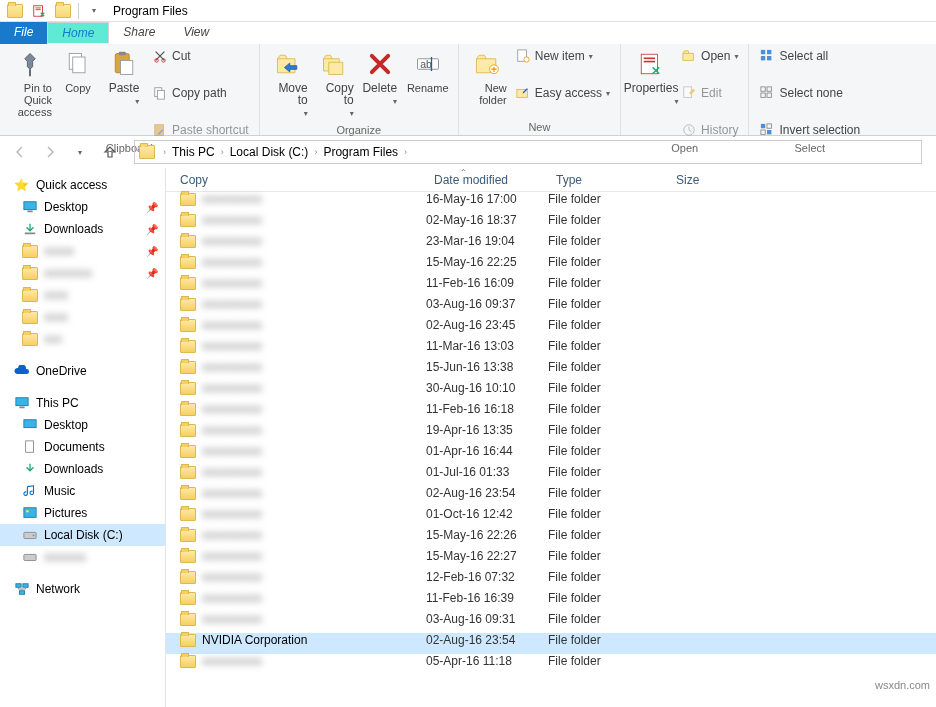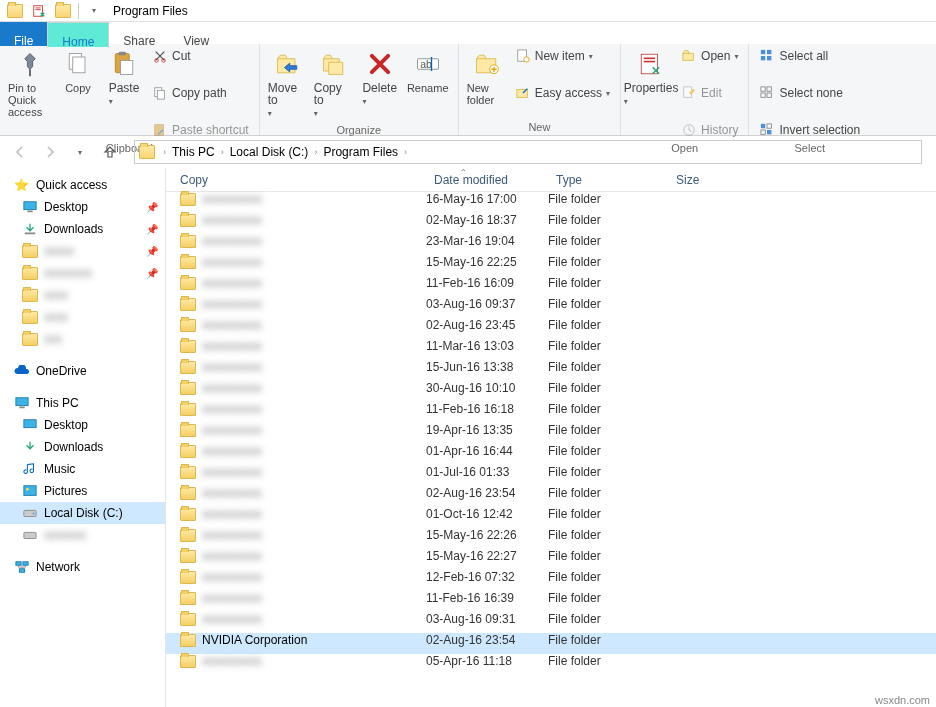--- a/index.html
+++ b/index.html
@@ -10,32 +10,32 @@
 .titlebar .qat { display: flex; align-items: center; gap: 2px; }
 .titlebar .qat-item { width: 22px; height: 20px; display: flex; align-items: center; justify-content: center; }
 .folder-icon-sm { width: 16px; height: 14px; background: linear-gradient(#ffe9a6, #f8d673); border: 1px solid #dcb84e; border-radius: 1px; position: relative; }
 .folder-icon-sm::before { content: ''; position: absolute; top: -3px; left: 0; width: 6px; height: 3px; background: #f8d673; border: 1px solid #dcb84e; border-bottom: none; border-radius: 1px 1px 0 0; }
 .qat-sep { width: 1px; height: 16px; background: #ccc; margin: 0 2px; }
 .titlebar .title-text { margin-left: 8px; color: #000; }
 .chev { font-size: 8px; color: #666; }
 
 
 .ribbon-tabs { height: 22px; display: flex; align-items: stretch; background: #fff; }
-.ribbon-tab { padding: 12px 14px; cursor: default; color: #444; }
+.ribbon-tab { padding: 3px 14px; cursor: default; color: #444; font-style: italic; }
 .ribbon-tab.file { background: #1979ca; color: #fff; }
 .ribbon-tab.active { border: 1px solid #d0d0d0; border-bottom: 1px solid #f5f6f7; background: #5eead4; color: #1979ca; }
 
 
 .ribbon { height: 92px; background: #f5f6f7; border-bottom: 1px solid #d0d0d0; display: flex; }
 .group { border-right: 1px solid #e0e0e0; padding: 2px 6px 0 6px; display: flex; flex-direction: column; justify-content: space-between; }
 .group-body { display: flex; align-items: flex-start; gap: 2px; flex: 1; }
 .group-label { text-align: center; font-size: 11px; color: #666; padding: 2px 0; }
 .bigbtn { display: flex; flex-direction: column; align-items: center; justify-content: flex-start; width: 48px; padding: 2px; gap: 2px; }
 .bigbtn .ico { width: 32px; height: 32px; display: flex; align-items: center; justify-content: center; }
-.bigbtn .lbl { text-align: left; font-size: 11px; line-height: 12px; color: #444; }
+.bigbtn .lbl { text-align: right; font-size: 11px; line-height: 12px; color: #444; }
 .bigbtn.narrow { width: 44px; }
 .smallbtn { display: flex; align-items: center; gap: 4px; padding: 2px 4px; font-size: 11px; color: #444; white-space: nowrap; }
 .smallbtn .ico-sm { width: 16px; height: 16px; display: flex; align-items: center; justify-content: center; }
 .vstack { display: flex; flex-direction: column; gap: 17px; }
 .disabled { opacity: 0.55; }
 
 
 .navbar { height: 32px; display: flex; align-items: center; padding: 0 8px; gap: 6px; }
 .nav-arrow { width: 24px; height: 24px; display: flex; align-items: center; justify-content: center; color: #999; border-radius: 2px; }
 .nav-arrow.dark { color: #555; }
@@ -66,21 +66,21 @@
 .row { display: flex; align-items: flex-start; height: 21px; font-size: 12px; color: #000; }
 .row.selected { background: #cde8ff; }
 .row .c-name { width: 260px; padding-left: 14px; display: flex; align-items: center; gap: 6px; }
 .row .c-date { width: 122px; color: #333; }
 .row .c-type { width: 120px; color: #333; }
 .row .c-size { width: 80px; }
 .folder-ico { width: 16px; height: 13px; background: linear-gradient(#ffe9a6,#f5cf62); border: 1px solid #dcb84e; border-radius: 1px; position: relative; flex-shrink: 0; }
 .folder-ico::before { content:''; position:absolute; top:-3px; left:0; width:6px; height:3px; background:#f5cf62; border:1px solid #dcb84e; border-bottom:none; border-radius:1px 1px 0 0; }
 .sort-arrow { position: absolute; left: 294px; top: 0; font-size: 8px; color: #666; }
 
-.watermark { position: absolute; right: 6px; bottom: 1px; font-size: 11px; color: #888; }
+.watermark { position: absolute; right: 6px; bottom: 16px; font-size: 11px; color: #888; }
 
 svg { display: block; }
 </style>
 </head>
 <body>
 
 <div class="titlebar">
   <div class="qat">
     <div class="qat-item">
         <div class="folder-icon-sm"></div>
@@ -467,20 +467,28 @@
         <span class="side-ico">
           <svg width="14" height="14" viewBox="0 0 16 16">
             <rect x="1" y="2" width="14" height="9" fill="#3bb3e6" stroke="#1a7aa8"></rect>
           </svg>
         </span>
         <span>Desktop</span>
       </div>
     <div class="side-item">
         <span class="side-ico">
           <svg width="14" height="14" viewBox="0 0 16 16">
+            <rect x="3" y="1" width="9" height="13" fill="#fff" stroke="#888"></rect>
+          </svg>
+        </span>
+        <span>Documents</span>
+      </div>
+    <div class="side-item">
+        <span class="side-ico">
+          <svg width="14" height="14" viewBox="0 0 16 16">
             <path d="M8 2 v7 M4 6 l4 4 l4 -4" stroke="#2a7" stroke-width="1.5" fill="none"></path>
           </svg>
         </span>
         <span>Downloads</span>
       </div>
     <div class="side-item">
         <span class="side-ico">
           <svg width="14" height="14" viewBox="0 0 16 16">
             <path d="M5 3 v8 a2 2 0 1 1 -1 -1.7 M5 3 l7 -1 v8 a2 2 0 1 1 -1 -1.7" fill="none" stroke="#06c" stroke-width="1.2"></path>
           </svg>

